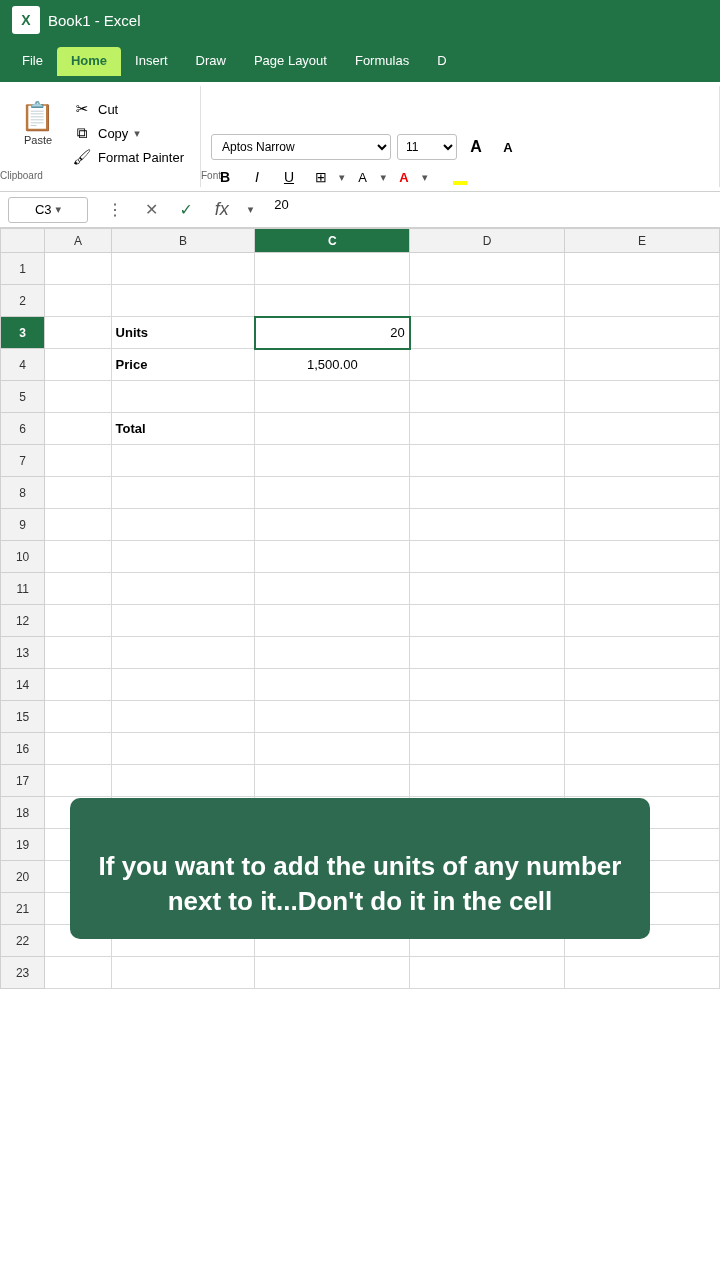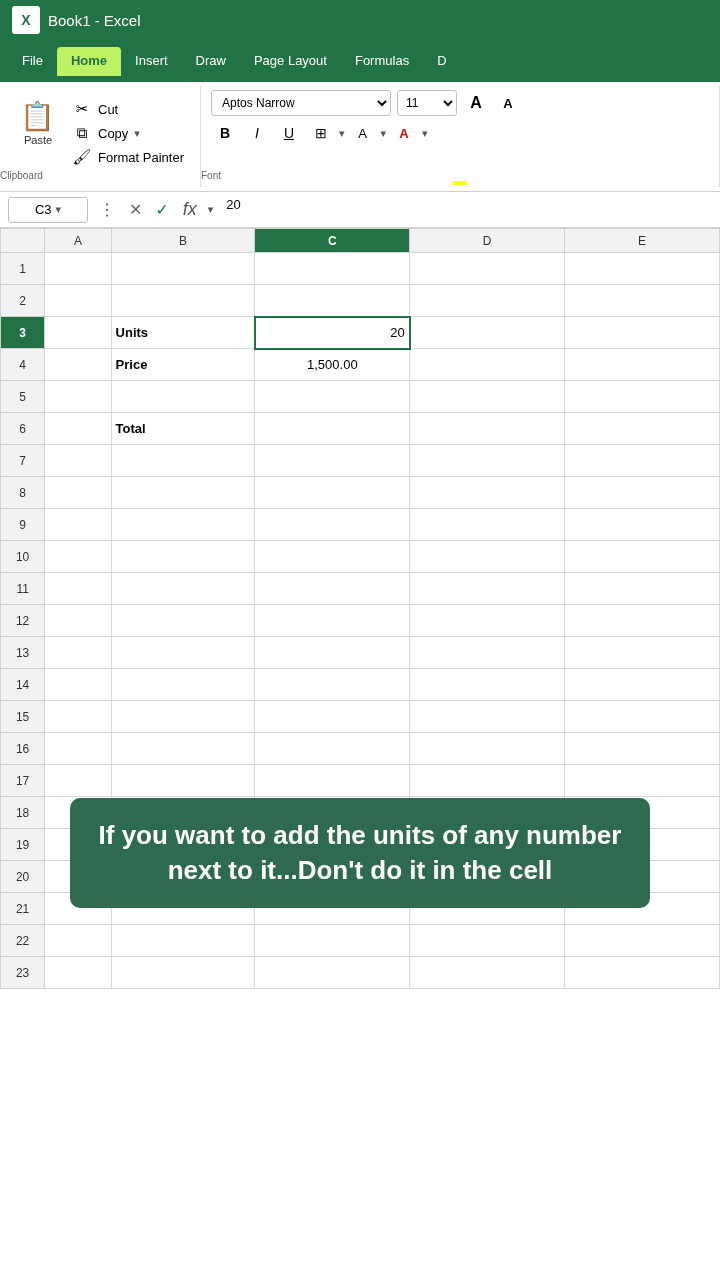--- a/index.html
+++ b/index.html
@@ -108,21 +108,21 @@
       display: flex;
       align-items: center;
       gap: 6px;
       cursor: pointer;
       padding: 2px 4px;
       border-radius: 3px;
       font-size: 13px;
     }
     .clip-icon { font-size: 15px; width: 20px; text-align: center; }
     .font-row1 {
-      display: flex; align-items: center; gap: 6px; margin-bottom: 4px;
+      display: flex; align-items: center; gap: 6px; margin-bottom: 4px; margin-top: 44px;
     }
     .font-name-select {
       height: 26px;
       border: 1px solid #c0c0c0;
       border-radius: 3px;
       font-size: 12px;
       padding: 0 6px;
       width: 180px;
       background: #fff;
     }
@@ -154,21 +154,21 @@
     .underline-btn { text-decoration: underline; }
 
     
     .formula-bar {
       height: 36px;
       background: #fff;
       border-bottom: 1px solid #d0d0d0;
       display: flex;
       align-items: center;
       padding: 0 8px;
-      gap: 7px;
+      gap: 15px;
     }
     .cell-ref {
       width: 80px;
       height: 26px;
       border: 1px solid #c0c0c0;
       border-radius: 3px;
       font-size: 13px;
       padding: 0 8px;
       background: #fff;
       display: flex; align-items: center; justify-content: center;
@@ -260,20 +260,21 @@
       padding: 20px 24px;
       width: 580px;
       z-index: 100;
     }
     .overlay-text {
       color: #fff;
       font-size: 26px;
       font-weight: bold;
       line-height: 1.35;
       text-align: center;
+      margin-top: 31px;
     }
 
     .spreadsheet-area {
       position: relative;
       flex: 1;
       overflow: hidden;
     }
   </style>
 </head>
 <body>

